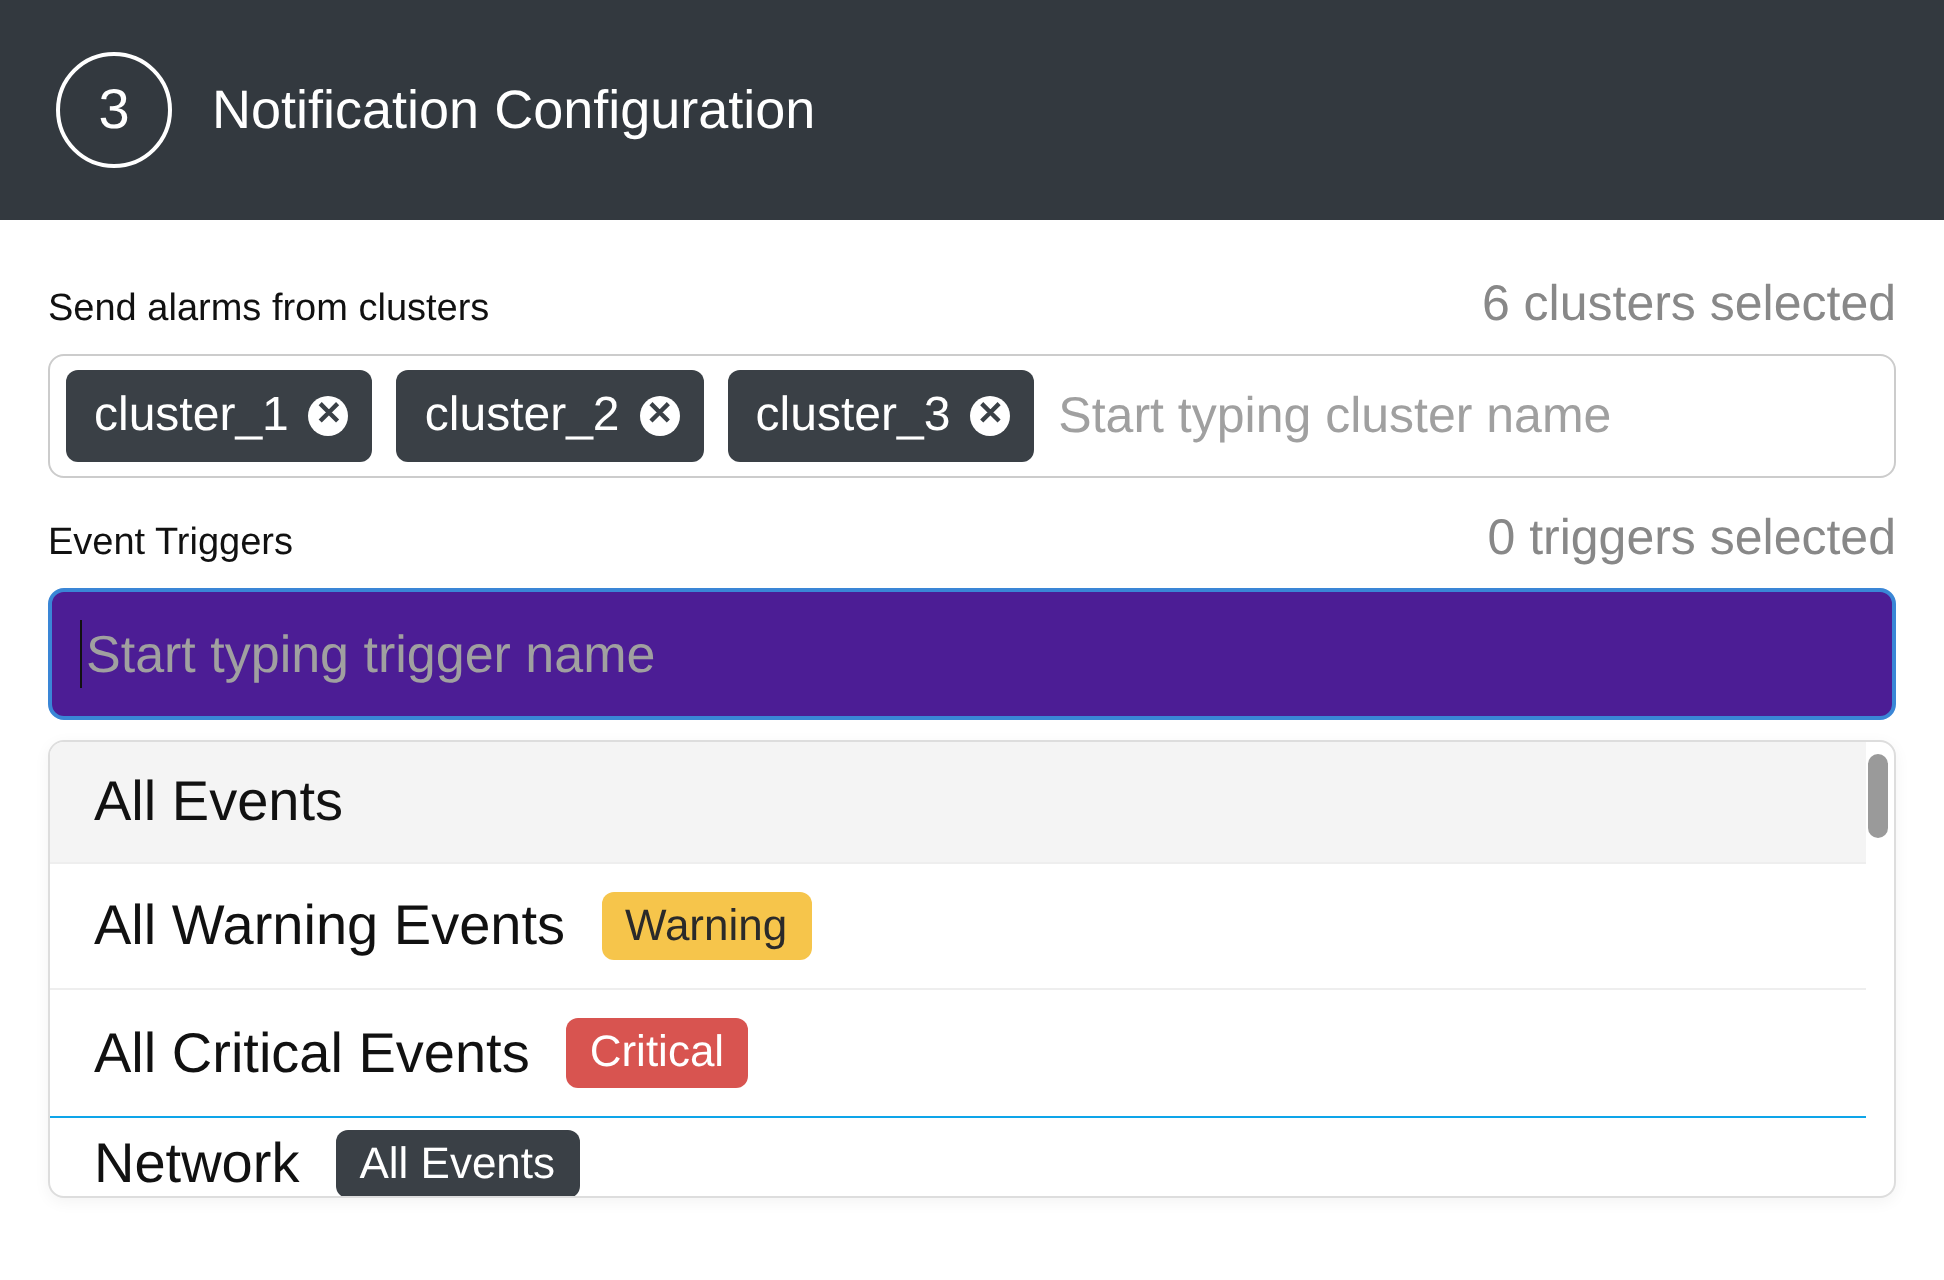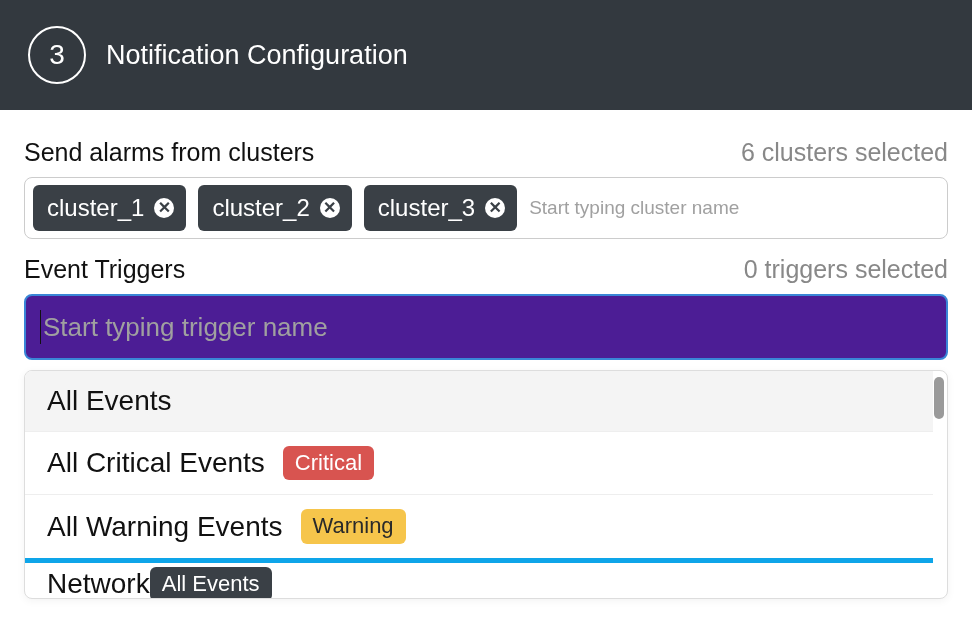--- a/index.html
+++ b/index.html
@@ -43,21 +43,21 @@
     position: relative;
   }
 
   .field-row {
     display: flex;
     justify-content: space-between;
     align-items: baseline;
     margin-bottom: 10px;
   }
   .field-label {
-    font-size: 25px;
+    font-size: 19px;
     color: #111;
   }
   .field-status {
     font-size: 25px;
     color: #888;
   }
 
   .tagbox {
     border: 1px solid #ccc;
     border-radius: 8px;
@@ -90,21 +90,21 @@
     align-items: center;
     justify-content: center;
     font-size: 16px;
     font-weight: 700;
     line-height: 1;
     cursor: pointer;
   }
   .tagbox input.ghost {
     border: none;
     outline: none;
-    font-size: 19px;
+    font-size: 25px;
     color: #888;
     flex: 1;
     min-width: 260px;
     height: 40px;
     background: transparent;
   }
   .tagbox input.ghost::placeholder { color: #a0a0a0; }
 
   .triggerbox {
     border: 2px solid #3a86d6;
@@ -175,22 +175,23 @@
     line-height: 1.2;
   }
   .badge.warning { background: #f6c54b; color: #2a2a2a; }
   .badge.critical { background: #d85450; color: #fff; }
   .badge.dark { background: #3a4046; color: #fff; font-size: 22px; }
 
   .dd-last-row {
     padding: 8px 22px 0 22px;
     display: flex;
     align-items: center;
+    gap: 18px;
     font-size: 28px;
-    border-top: 5px solid #0ea5e9;
+    border-top: 1px solid #0ea5e9;
     height: 40px;
     overflow: hidden;
   }
 
   .dd-scrollbar {
     width: 14px;
     background: transparent;
     position: relative;
   }
   .dd-thumb {
@@ -253,27 +254,27 @@
 
     <div class="dropdown">
       <div class="dd-inner">
         <div class="dd-list">
 
           <div class="dd-item highlight">
             <span>All Events</span>
           </div>
 
           <div class="dd-item">
+            <span>All Warning Events</span>
+            <span class="badge warning">Warning</span>
+          </div>
+
+          <div class="dd-item">
             <span>All Critical Events</span>
             <span class="badge critical">Critical</span>
-          </div>
-
-          <div class="dd-item">
-            <span>All Warning Events</span>
-            <span class="badge warning">Warning</span>
           </div>
 
           <div class="dd-last-row">
             <span>Network</span>
             <span class="badge dark">All Events</span>
           </div>
 
         </div>
         <div class="dd-scrollbar">
           <div class="dd-thumb"></div>

